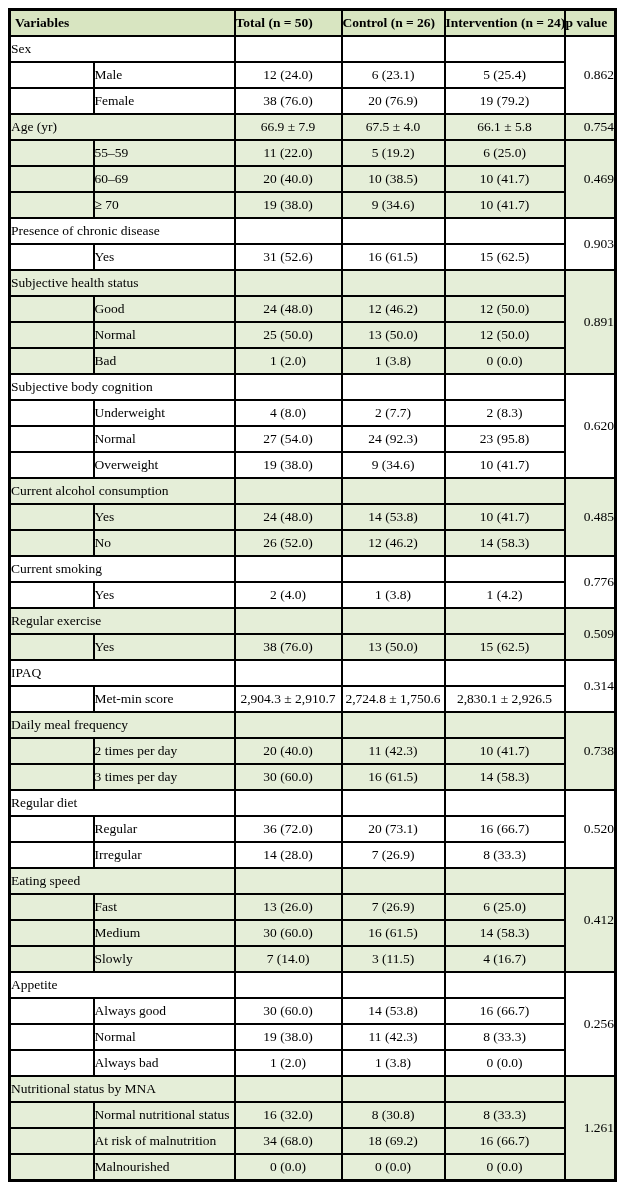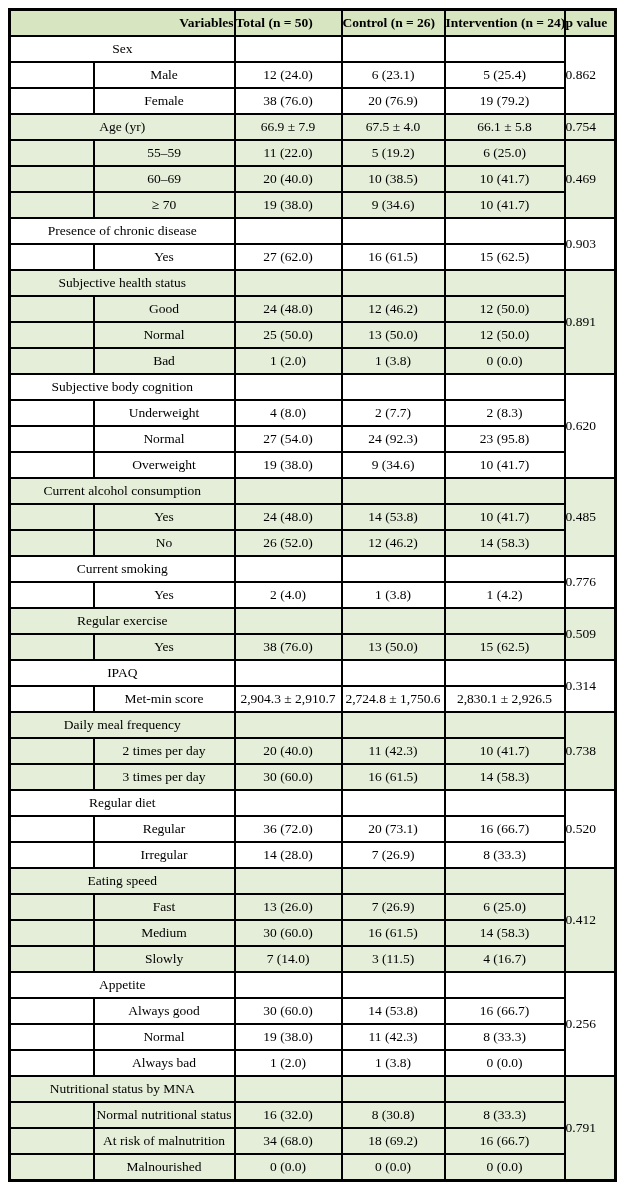--- a/index.html
+++ b/index.html
@@ -39,34 +39,34 @@
     white-space:nowrap;
     vertical-align:middle;
   }
   thead th{
     background:var(--header-bg);
     font-weight:bold;
     text-align:left;
     font-size:13px;
   }
   thead th.th-variables{
-    text-align:right;
+    text-align:left;
     padding-left:4px;
     font-size:13.5px;
     margin-top:8px;
   }
   td.label-cell{
-    text-align:center;
+    text-align:left;
     padding-left:4px;
   }
   td.value-cell{
     text-align:center;
   }
   td.p-cell{
-    text-align:left;
+    text-align:right;
     vertical-align:top;
     padding-top:5px;
     margin-top:11px;
   }
   tr.shaded > td{ background:var(--shade-bg); }
   tr.plain  > td{ background:var(--plain-bg); }
 </style>
 </head>
 <body>
 
@@ -143,21 +143,21 @@
         <tr class="group-row plain">
           <td class="label-cell" colspan="2">Presence of chronic disease</td>
           <td class="value-cell"></td>
           <td class="value-cell"></td>
           <td class="value-cell"></td>
           <td class="p-cell" rowspan="2">0.903</td>
         </tr>
         <tr class="sub-row plain">
           <td class="indent-cell"></td>
           <td class="label-cell">Yes</td>
-          <td class="value-cell">27 (62.0)</td>
+          <td class="value-cell">31 (52.6)</td>
           <td class="value-cell">16 (61.5)</td>
           <td class="value-cell">15 (62.5)</td>
         </tr>
         <tr class="group-row shaded">
           <td class="label-cell" colspan="2">Subjective health status</td>
           <td class="value-cell"></td>
           <td class="value-cell"></td>
           <td class="value-cell"></td>
           <td class="p-cell" rowspan="4">0.891</td>
         </tr>
@@ -369,21 +369,21 @@
           <td class="label-cell">Always bad</td>
           <td class="value-cell">1 (2.0)</td>
           <td class="value-cell">1 (3.8)</td>
           <td class="value-cell">0 (0.0)</td>
         </tr>
         <tr class="group-row shaded">
           <td class="label-cell" colspan="2">Nutritional status by MNA</td>
           <td class="value-cell"></td>
           <td class="value-cell"></td>
           <td class="value-cell"></td>
-          <td class="p-cell" rowspan="4">0.791</td>
+          <td class="p-cell" rowspan="4">1.261</td>
         </tr>
         <tr class="sub-row shaded">
           <td class="indent-cell"></td>
           <td class="label-cell">Normal nutritional status</td>
           <td class="value-cell">16 (32.0)</td>
           <td class="value-cell">8 (30.8)</td>
           <td class="value-cell">8 (33.3)</td>
         </tr>
         <tr class="sub-row shaded">
           <td class="indent-cell"></td>

